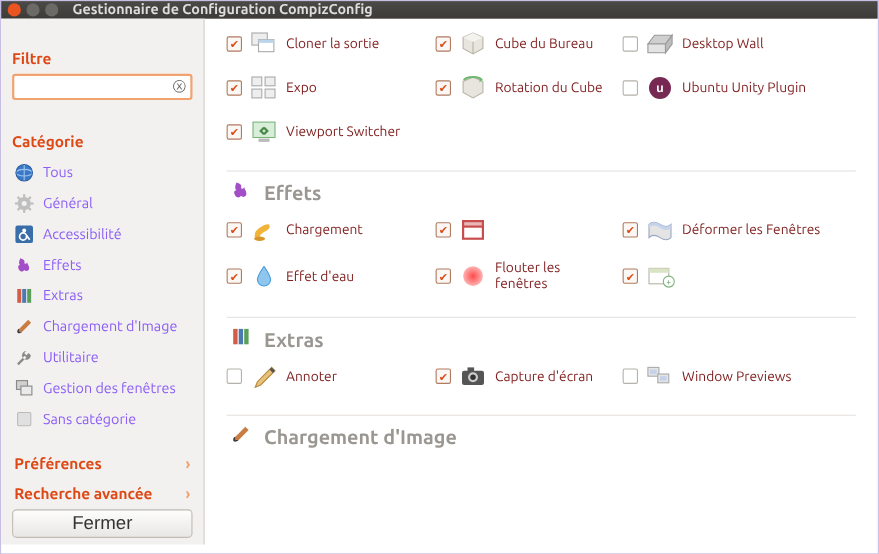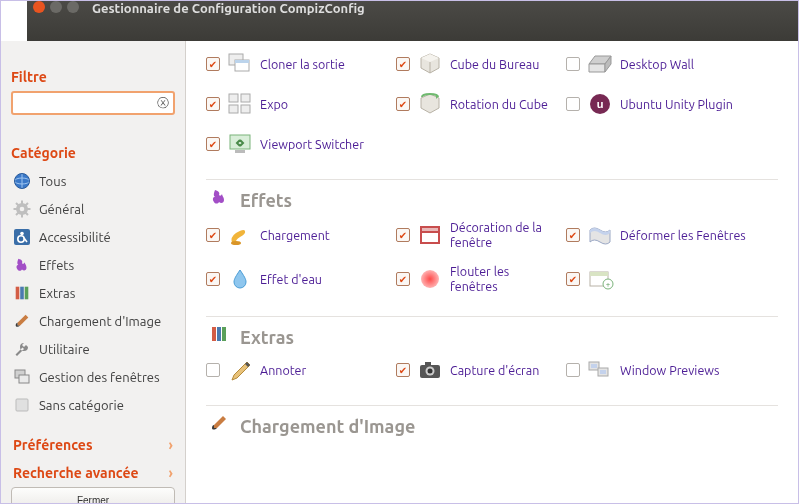--- a/index.html
+++ b/index.html
@@ -1,41 +1,41 @@
 <!DOCTYPE html>
 <html><head>
 <meta charset="utf-8">
 <style>
   * { box-sizing: border-box; margin: 0; padding: 0; }
   body { font-family: "Ubuntu", "Segoe UI", sans-serif; font-size: 13px; color: #333; background: #fff; width: 799px; height: 504px; overflow: hidden; border:1px solid #c8bfe7; }
-  .titlebar { height: 40px; background: linear-gradient(#4b4a46,#3c3b37); display: flex; align-items: flex-start; padding: 0 6px; margin-left: 26px; }
+  .titlebar { height: 16px; background: linear-gradient(#4b4a46,#3c3b37); display: flex; align-items: center; padding: 0 6px; }
   .win-btn { width: 12px; height: 12px; border-radius: 50%; margin-right: 5px; }
   .win-close { background: #e95420; }
   .win-grey { background: #6b6a66; }
   .title { color: #ddd; font-size: 13px; font-weight: bold; margin-left: 8px; }
   .main { display: flex; height: calc(100% - 24px); }
   .sidebar { width: 185px; background: #f2f1f0; border-right: 1px solid #d4d0cc; display:flex; flex-direction:column; padding: 8px 10px 6px; }
   .side-head { color: #dd4814; font-weight: bold; font-size: 14px; margin-top: 20px; margin-bottom: 6px; }
   .filter-box { position: relative; margin-bottom: 10px; }
   .filter-input { width: 100%; height: 24px; padding: 2px 22px 2px 6px; border: 2px solid #f1a26e; border-radius: 3px; outline:none; font-size:13px; }
   .clear-icon { position:absolute; right:6px; top:4px; font-size:12px; color:#555; cursor:pointer; }
   .cats { list-style:none; }
-  .cats li { display:flex; align-items:center; gap:8px; padding: 5px 2px; color:#404040; cursor:pointer; }
+  .cats li { display:flex; align-items:center; gap:8px; padding: 5px 2px; color:#8b5cf6; cursor:pointer; }
   .cat-icon { width:18px; height:18px; display:flex; align-items:center; justify-content:center; flex-shrink:0; font-size:14px; }
   .nav-row { display:flex; align-items:center; justify-content:space-between; color:#dd4814; font-weight:bold; font-size:14px; padding: 6px 2px; cursor:pointer; }
   .chev { color:#f1a26e; font-size:14px; font-weight:bold; }
   .spacer { flex:1; }
-  .close-btn { width:100%; height:26px; background: linear-gradient(#fdfdfc,#e9e7e4); border:1px solid #c0bbb5; border-radius:4px; font-size:10px; color:#333; cursor:pointer; }
+  .close-btn { width:100%; height:26px; background: linear-gradient(#fdfdfc,#e9e7e4); border:1px solid #c0bbb5; border-radius:4px; font-size:17px; color:#333; cursor:pointer; }
   .content { flex:1; overflow:auto; padding: 10px 20px 0; }
   .plugin-grid { display:grid; grid-template-columns: 180px 160px 180px; column-gap: 10px; row-gap: 14px; margin-bottom: 22px; }
   .plugin { display:flex; align-items:center; gap:6px; }
   .plugin .chk { width:14px; height:14px; border:1px solid #b07b5e; border-radius:2px; display:flex; align-items:center; justify-content:center; flex-shrink:0; font-size:10px; color:#dd4814; background:#fbf7f4; cursor:pointer;}
   .chk.off { border-color:#b5b1ac; color:transparent; background:#fff; }
   .plugin .pic { width:28px; height:26px; display:flex; align-items:center; justify-content:center; flex-shrink:0; }
-  .plugin .plabel { font-size:12.5px; color:#4c1d95; line-height:1.2; }
+  .plugin .plabel { font-size:12.5px; color:#7f1d1d; line-height:1.2; }
   .section { display:flex; align-items:flex-end; gap:8px; margin: 4px 0 10px; }
   .section .sic { width:26px; height:26px; display:flex; align-items:center; justify-content:center; }
   .section .stitle { color:#9a9691; font-size:18px; font-weight:600; }
   hr.sep { border:none; border-top:1px solid #e5e2df; margin-bottom:4px; }
   svg { display:block; }
 </style>
 </head>
 <body>
 
 <div class="titlebar">
@@ -260,21 +260,20 @@
           <span class="plabel">Chargement</span>
         </div>
         <div class="plugin">
           <span class="chk ">✔</span>
           <span class="pic">
             <svg width="26" height="24" viewBox="0 0 26 24">
               <rect x="4" y="4" width="18" height="16" fill="#fff" stroke="#c84d4d" stroke-width="2"></rect>
               <rect x="4" y="4" width="18" height="5" fill="#e8b8b8" stroke="#c84d4d" stroke-width="2"></rect>
             </svg>
           </span>
-          <span class="plabel">Décoration de la fenêtre</span>
         </div>
         <div class="plugin">
           <span class="chk ">✔</span>
           <span class="pic">
             <svg width="28" height="22" viewBox="0 0 28 22">
               <path d="M4 6 Q8 2 14 6 T24 6 L24 18 Q20 22 14 18 T4 18 Z" fill="#e4e4e4" stroke="#9aa7c4"></path>
               <path d="M4 6 Q8 2 14 6 T24 6 L24 9 Q20 13 14 9 T4 9 Z" fill="#c4d2ec"></path>
             </svg>
           </span>
           <span class="plabel">Déformer les Fenêtres</span>

